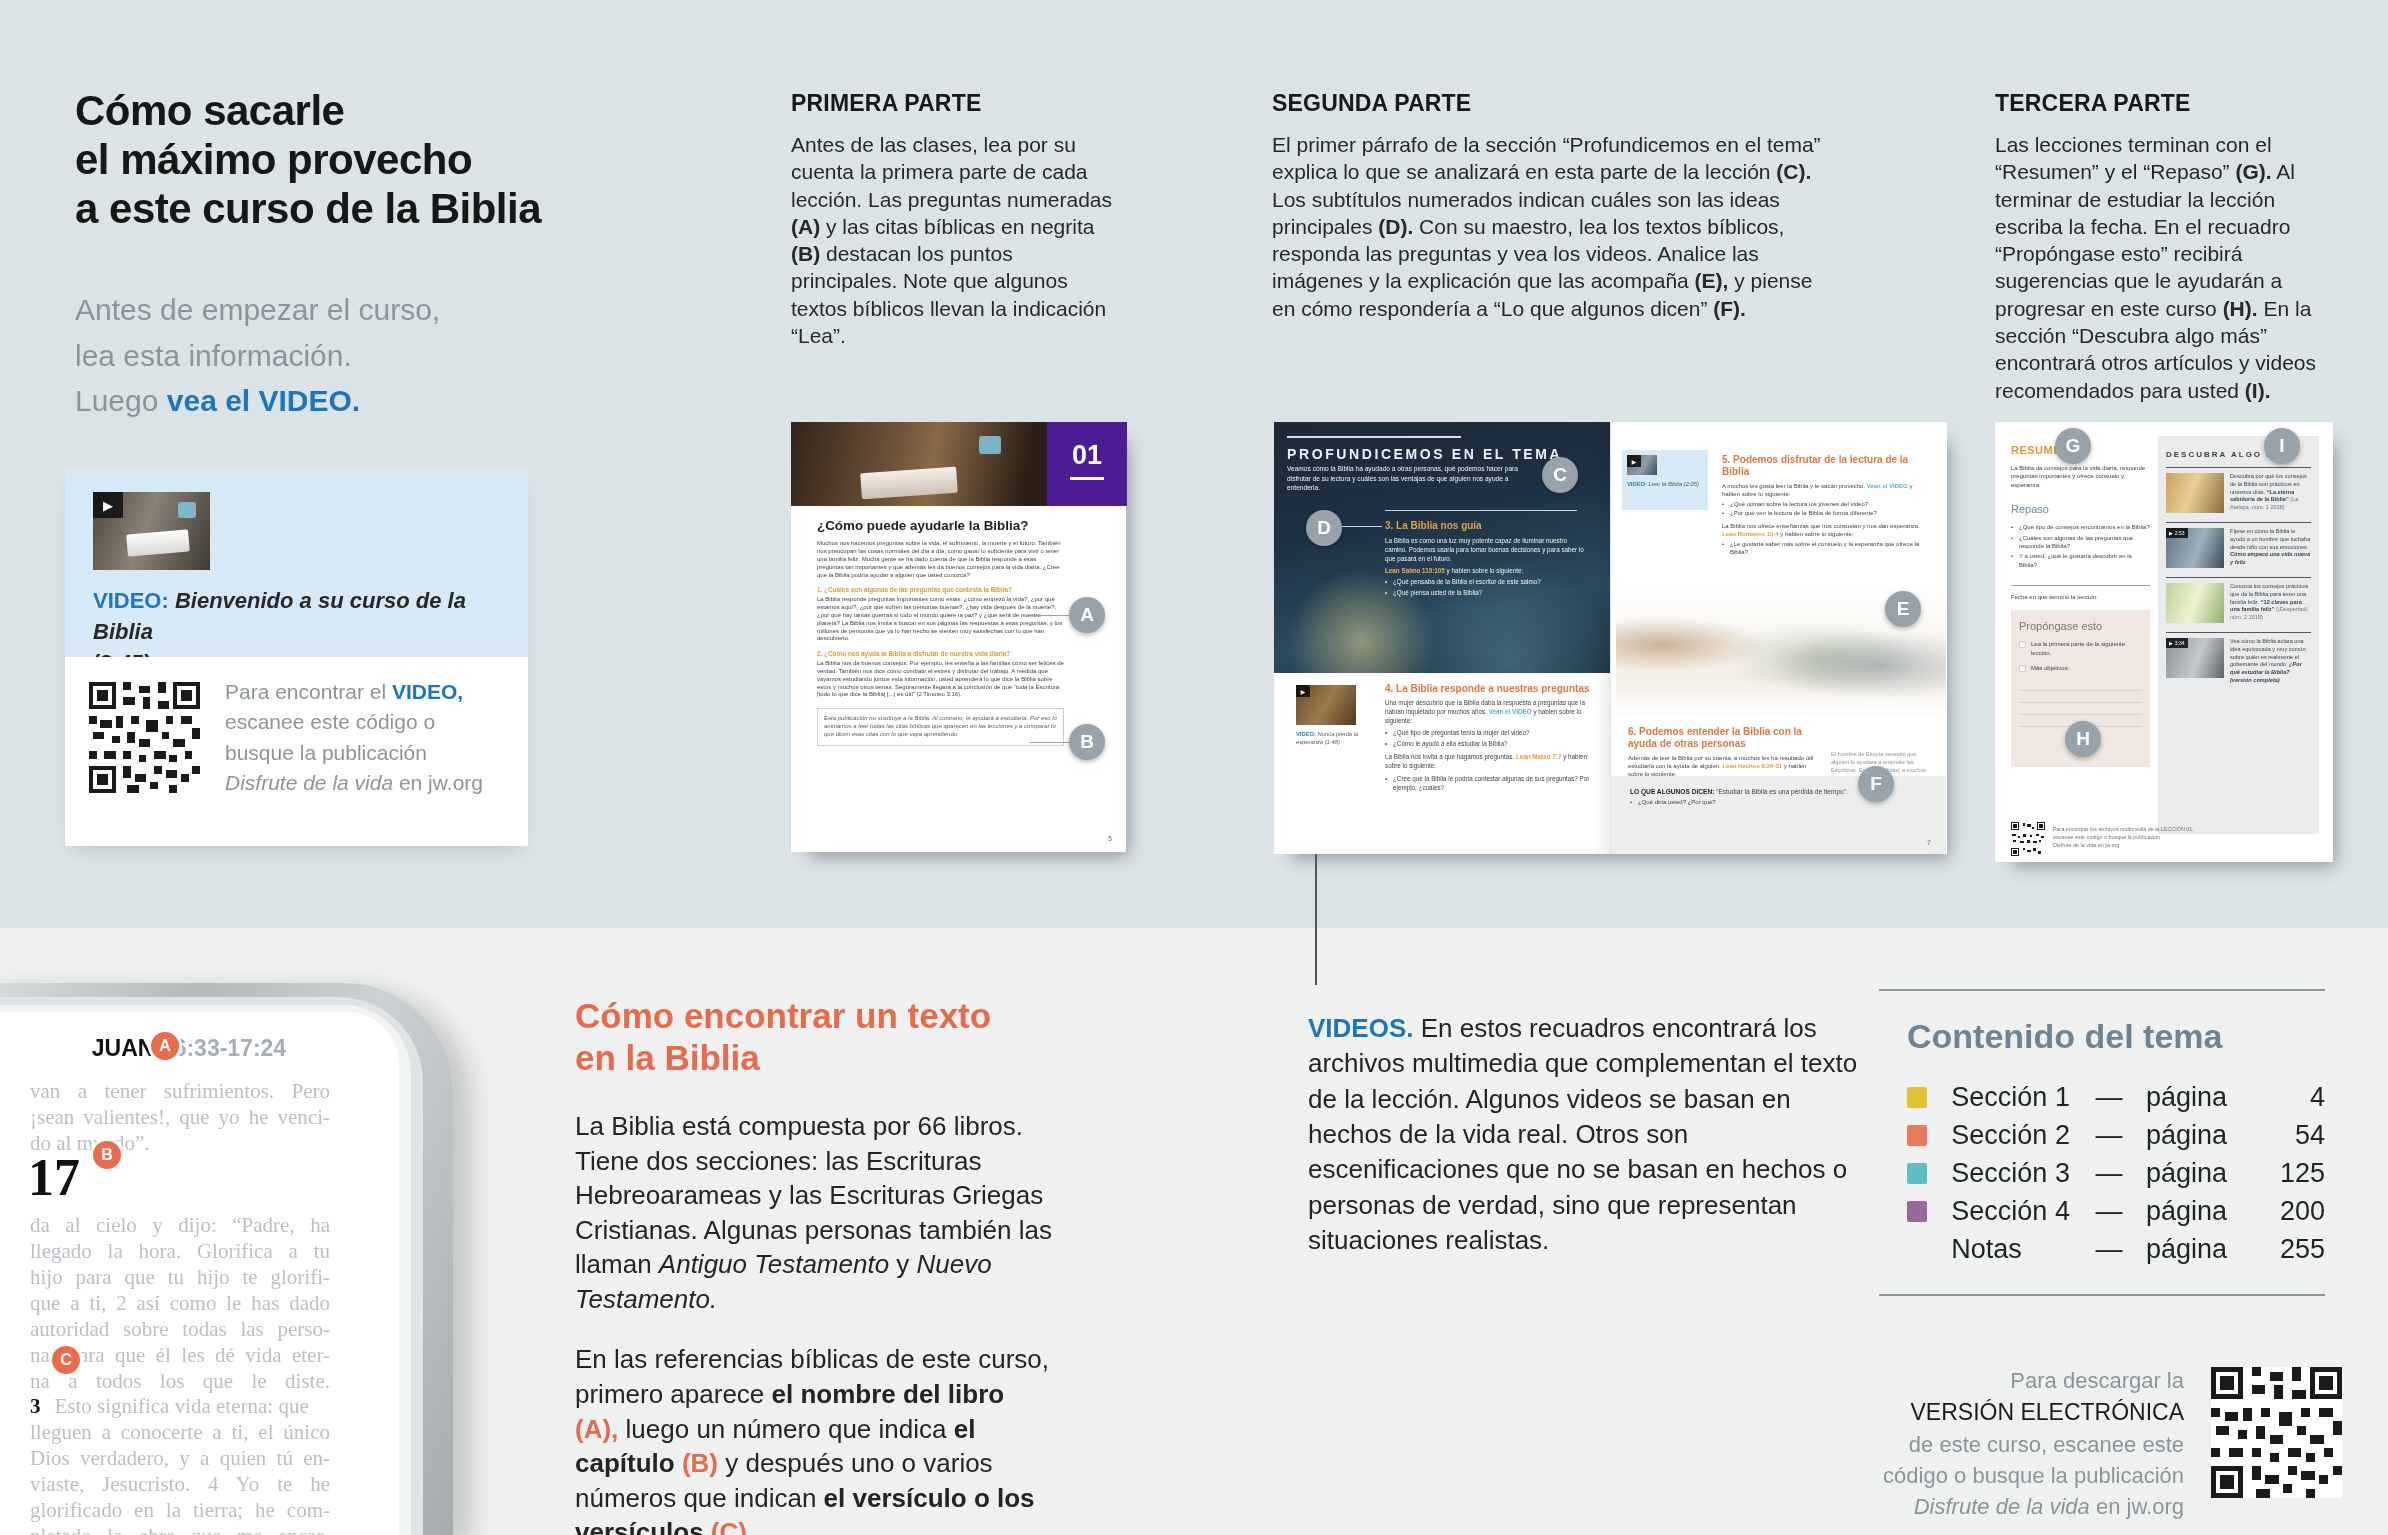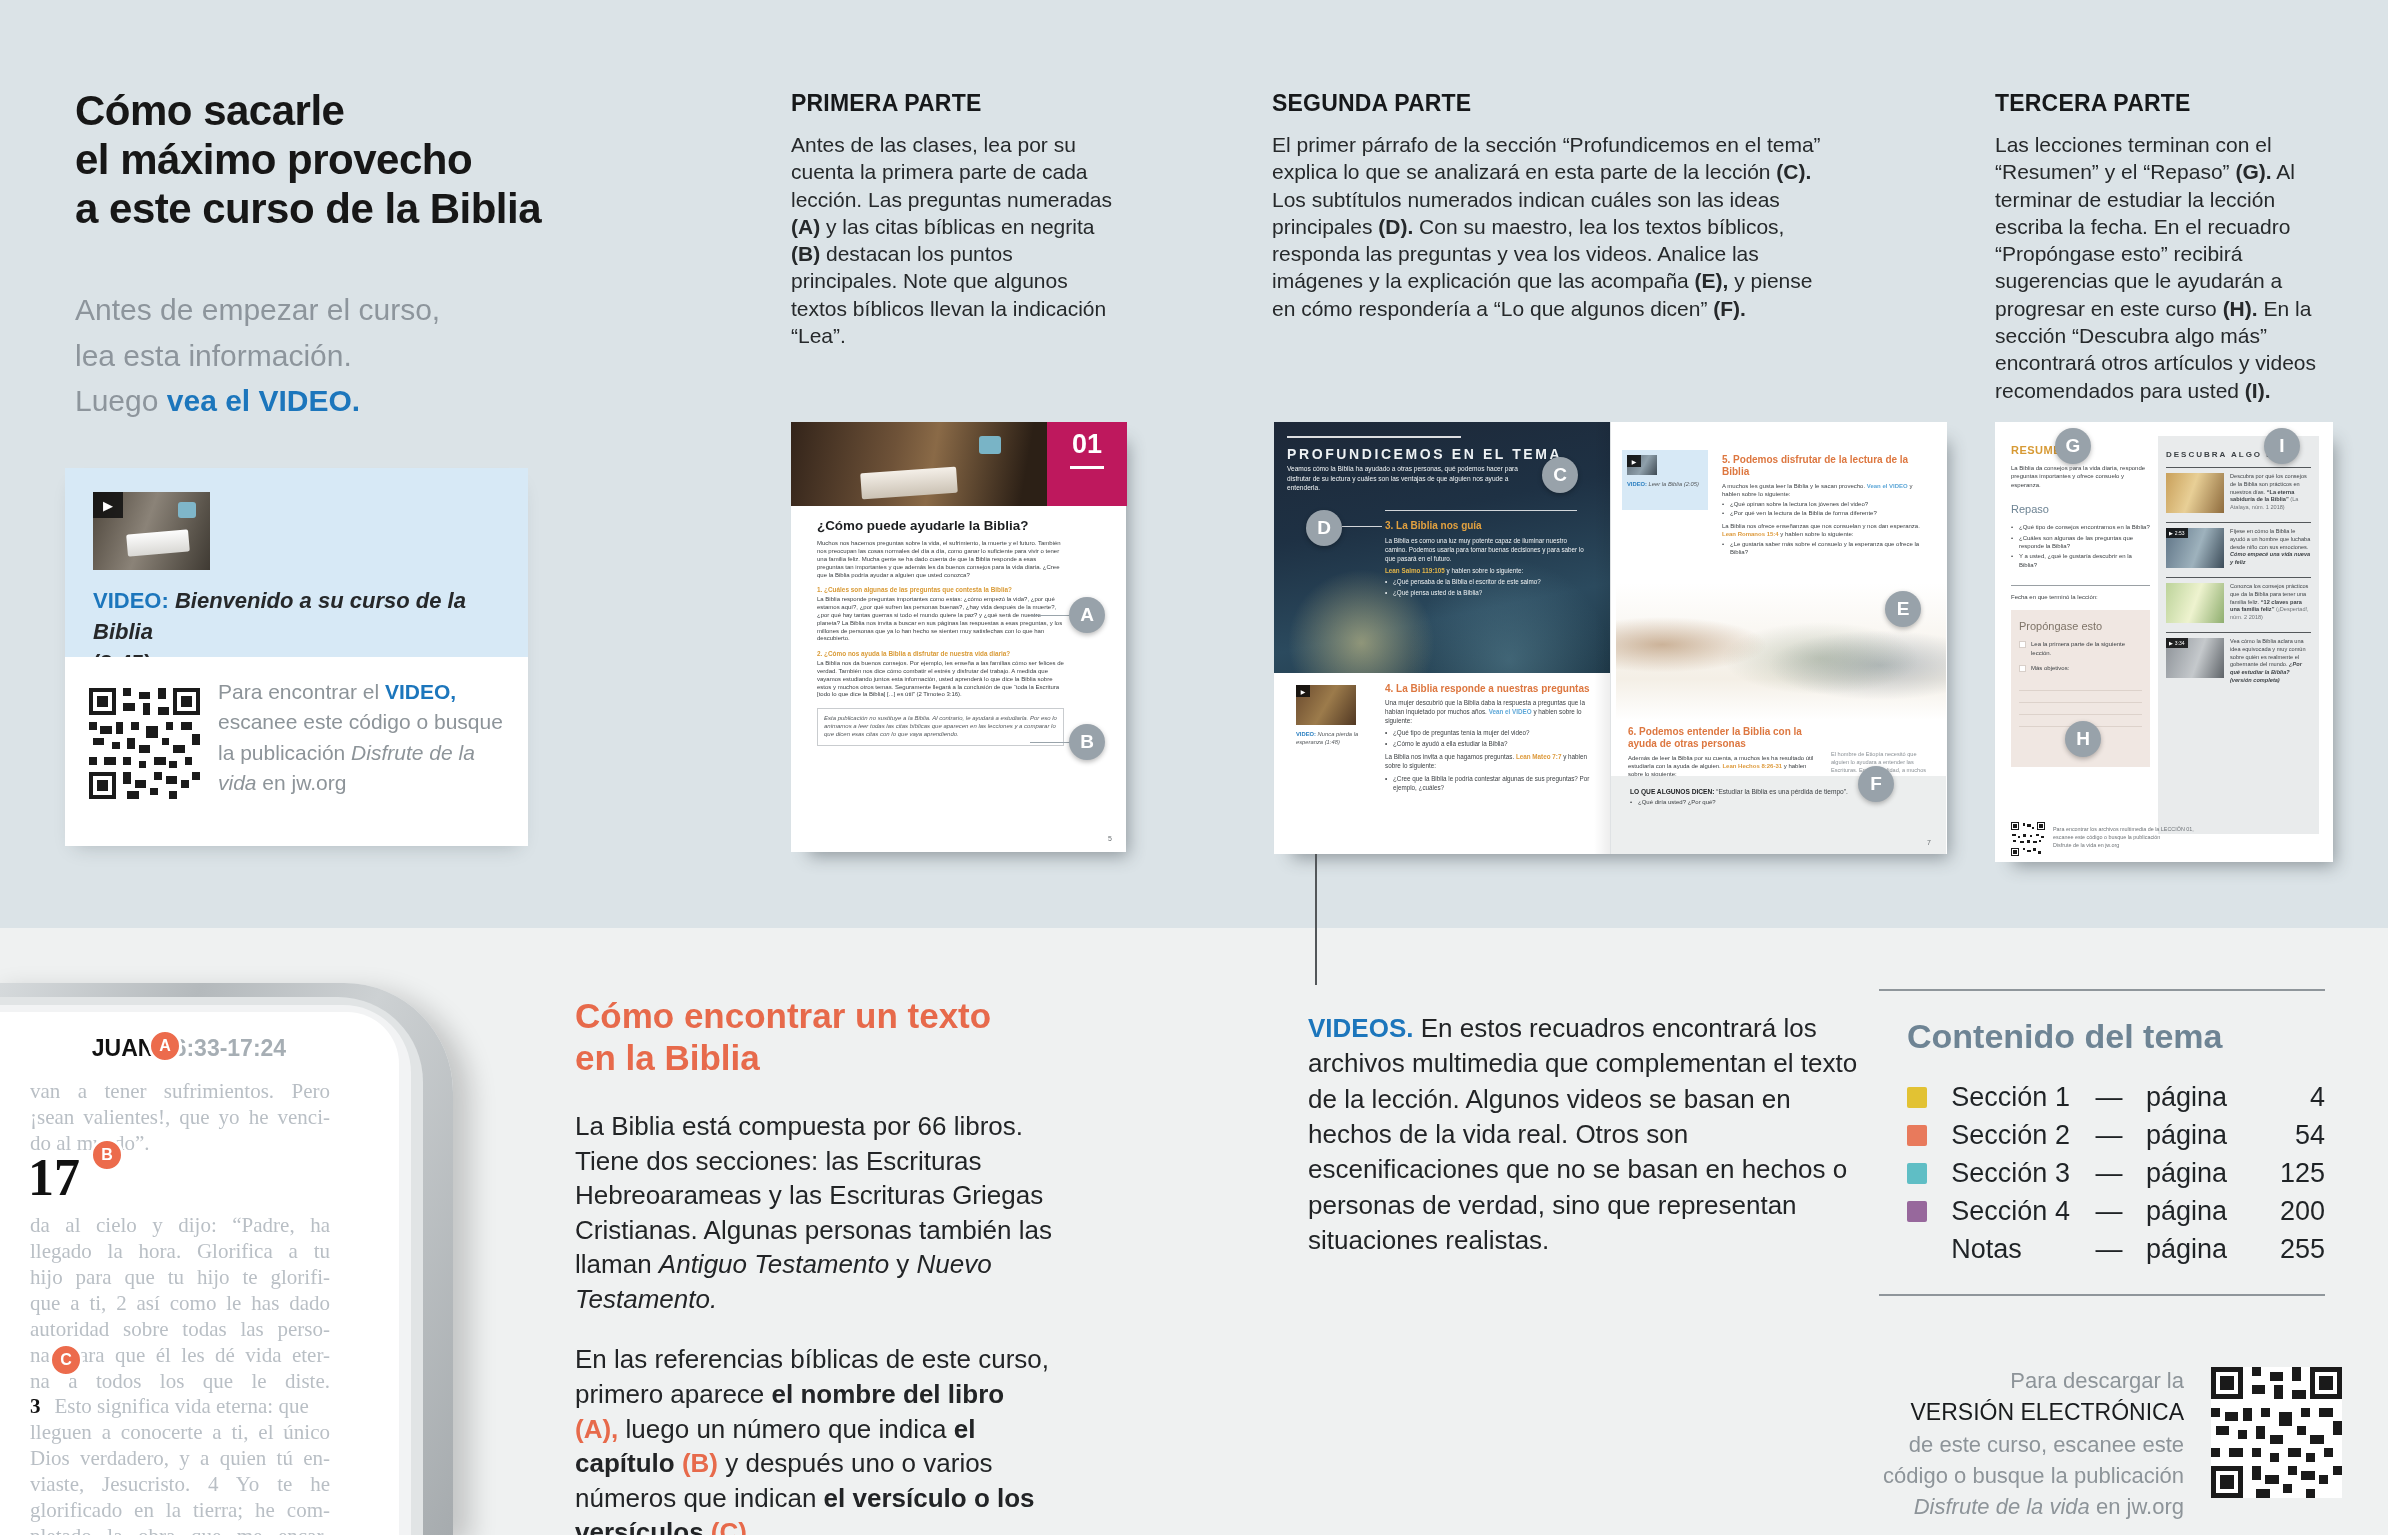--- a/index.html
+++ b/index.html
@@ -18,21 +18,21 @@
   .vcard-blue{position:absolute;left:0;top:0;width:100%;height:189px;background:#d7e9f6;padding:24px 28px}
   .vcard-white{position:absolute;left:0;top:189px;width:100%;height:189px;background:#fff;padding:20px 24px}
   .vthumb{position:relative;width:117px;height:78px;background:linear-gradient(110deg,#4e463c,#8b8378 45%,#5a544b 80%,#3f3a33);overflow:hidden}
   .vthumb .book{position:absolute;left:34px;top:40px;width:62px;height:22px;background:linear-gradient(#fdfdfd,#d9d8d4);transform:rotate(-5deg);border-radius:2px}
   .vthumb .cup{position:absolute;right:14px;top:10px;width:18px;height:16px;background:#7fb6c9;border-radius:3px}
   .playchip{position:absolute;left:0;top:0;width:30px;height:26px;background:rgba(15,15,15,.85);color:#fff;font-size:13px;display:flex;align-items:center;justify-content:center}
   .vcap{margin-top:16px;font-size:22px;line-height:1.4;color:#26282a}
   .vcap .vl{color:#1c76bc;font-weight:700}
   .vcap .vt{font-style:italic;font-weight:700}
   .vcap .vd{font-weight:700}
-  .qr-row{display:flex;align-items:flex-end;gap:18px}
+  .qr-row{display:flex;align-items:center;gap:25px}
   .qr-big{width:111px;height:111px;flex:0 0 auto}
   .qr-txt{font-size:21px;line-height:1.45;color:#8d9499;width:289px}
   .qr-txt .vl{color:#1c76bc;font-weight:700}
   .qr-txt .it{font-style:italic}
 
   
   .part h3{font-size:23px;font-weight:700;color:#16181a;margin-bottom:14px;letter-spacing:0.2px}
   .part p{font-size:21px;line-height:1.3;color:#26292b}
   .part b{font-weight:700}
   .part1{left:791px;top:90px;width:330px}
@@ -45,21 +45,21 @@
   .sp2{left:1274px;top:422px;width:673px;height:432px}
   .sp3{left:1995px;top:422px;width:338px;height:440px}
 
   .badge{position:absolute;width:36px;height:36px;border-radius:50%;background:#98a2aa;color:#fff;font-weight:700;font-size:19px;display:flex;align-items:center;justify-content:center;box-shadow:0 2px 5px rgba(0,0,0,.28);z-index:5}
   .conn{position:absolute;height:1px;background:#9aa4ab;z-index:4}
 
   
   .sp1 .photo{position:absolute;left:0;top:0;width:256px;height:84px;background:linear-gradient(100deg,#33241a,#6e5238 40%,#8a6a47 55%,#2c2016 90%);overflow:hidden}
   .sp1 .photo .cup{position:absolute;right:46px;top:14px;width:22px;height:18px;background:#79b4c6;border-radius:3px}
   .sp1 .photo .bk{position:absolute;left:70px;bottom:10px;width:96px;height:26px;background:linear-gradient(#f4efe8,#cbc2b4);transform:rotate(-4deg);border-radius:2px}
-  .sp1 .lesson{position:absolute;left:256px;top:0;width:80px;height:84px;background:#be185d;color:#fff;text-align:center;padding-top:7px;font-size:27px;font-weight:700}
+  .sp1 .lesson{position:absolute;left:256px;top:0;width:80px;height:84px;background:#4c1d95;color:#fff;text-align:center;padding-top:18px;font-size:27px;font-weight:700}
   .sp1 .lesson .ul{width:34px;height:3px;background:#fff;margin:6px auto 0}
   .sp1 .body{position:absolute;left:26px;top:96px;width:247px}
   .sp1 h4{font-size:13.4px;font-weight:700;color:#1c1e20;line-height:1.15;margin-bottom:7px}
   .tiny{font-size:6px;line-height:1.3;color:#3d4144}
   .sp1 .q{color:#d99a35;font-weight:700;font-size:6.4px;margin:7px 0 3px}
   .sp1 .note{border:1px solid #c9cccf;padding:6px;font-style:italic;color:#55595c;margin-top:9px}
   .sp1 .pnum{position:absolute;right:14px;bottom:10px;font-size:7px;color:#6a6f72}
 
   
   .sp2 .gutter{position:absolute;left:336px;top:0;width:1px;height:100%;background:#dfe2e4;z-index:3}

